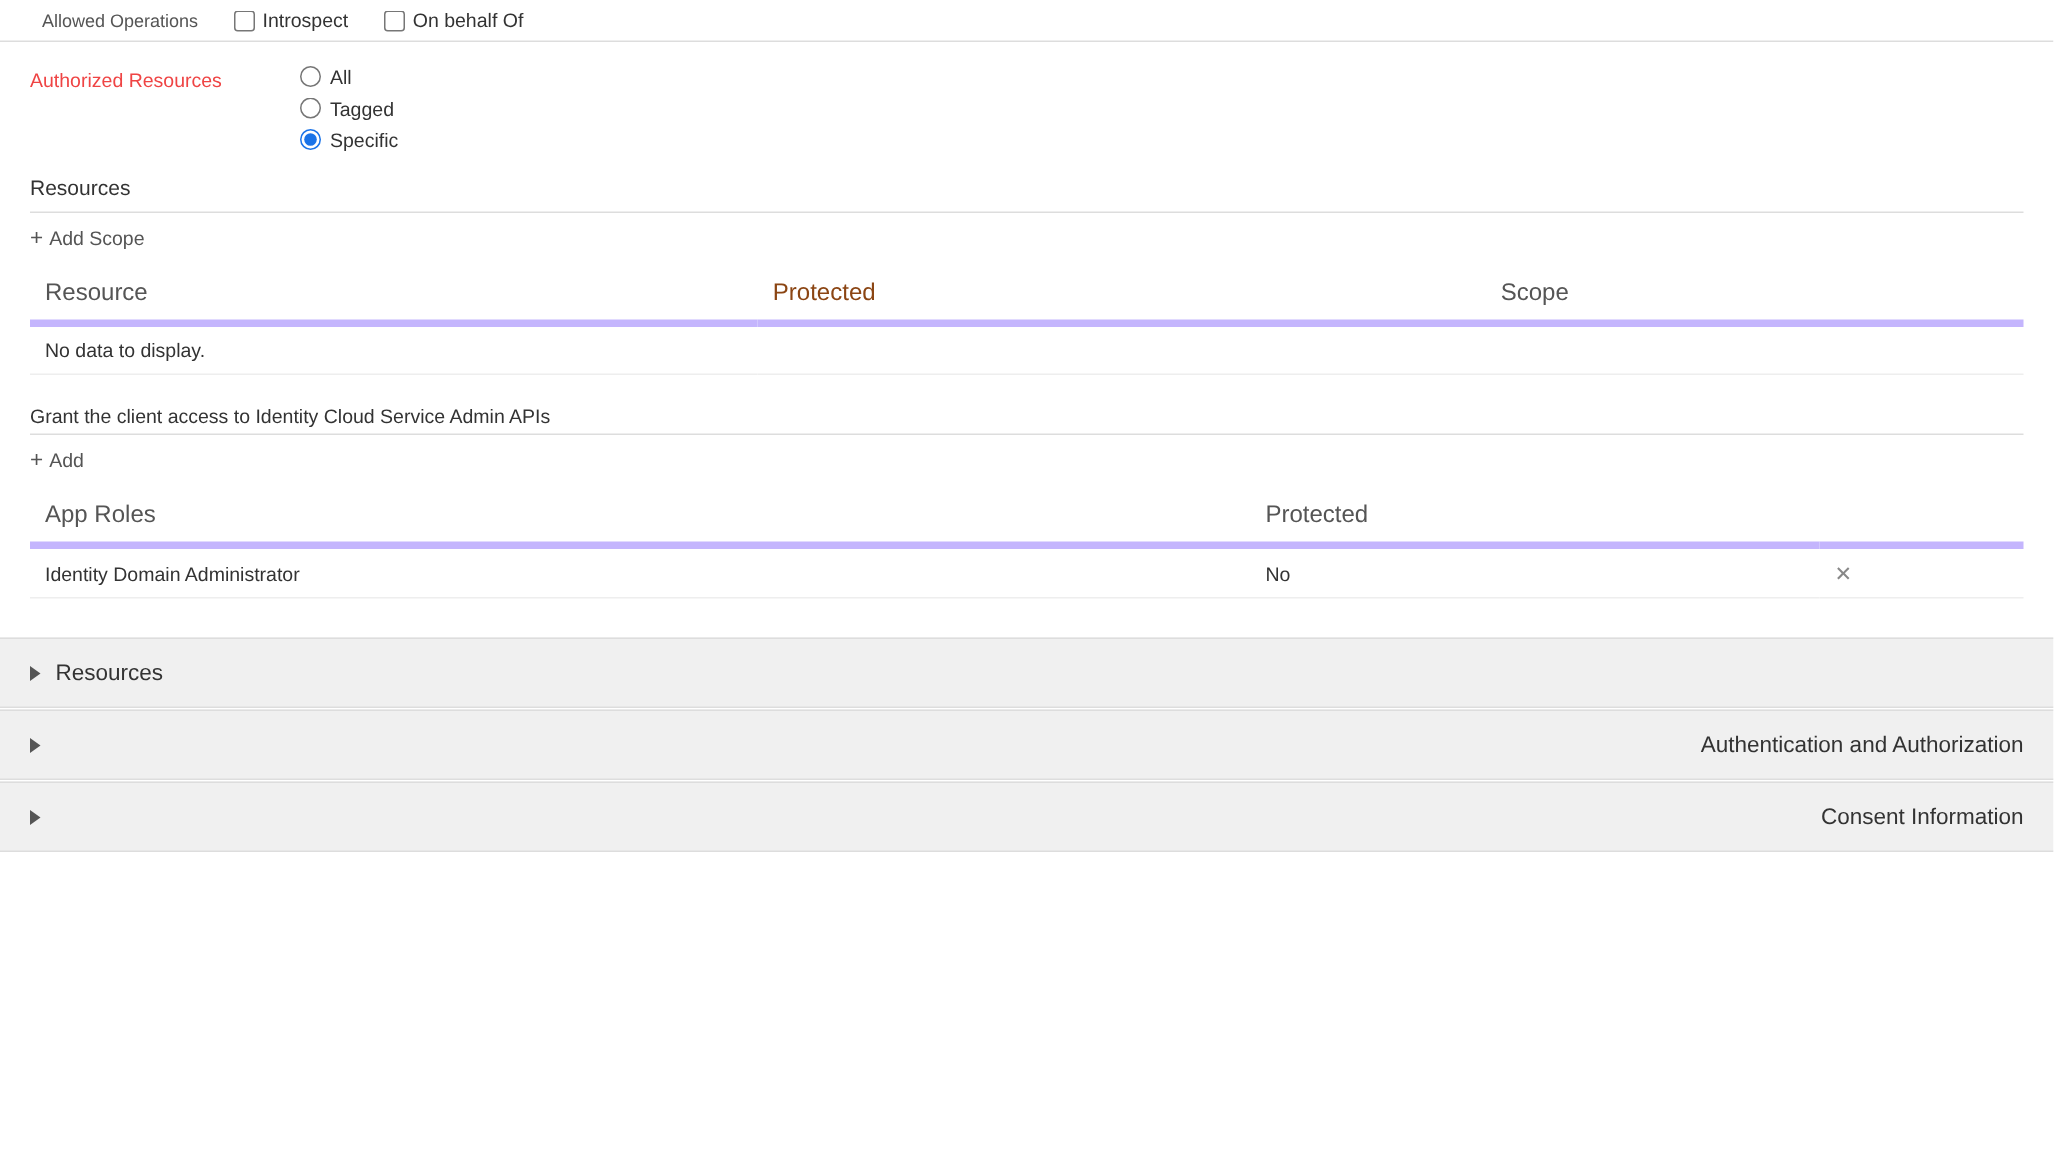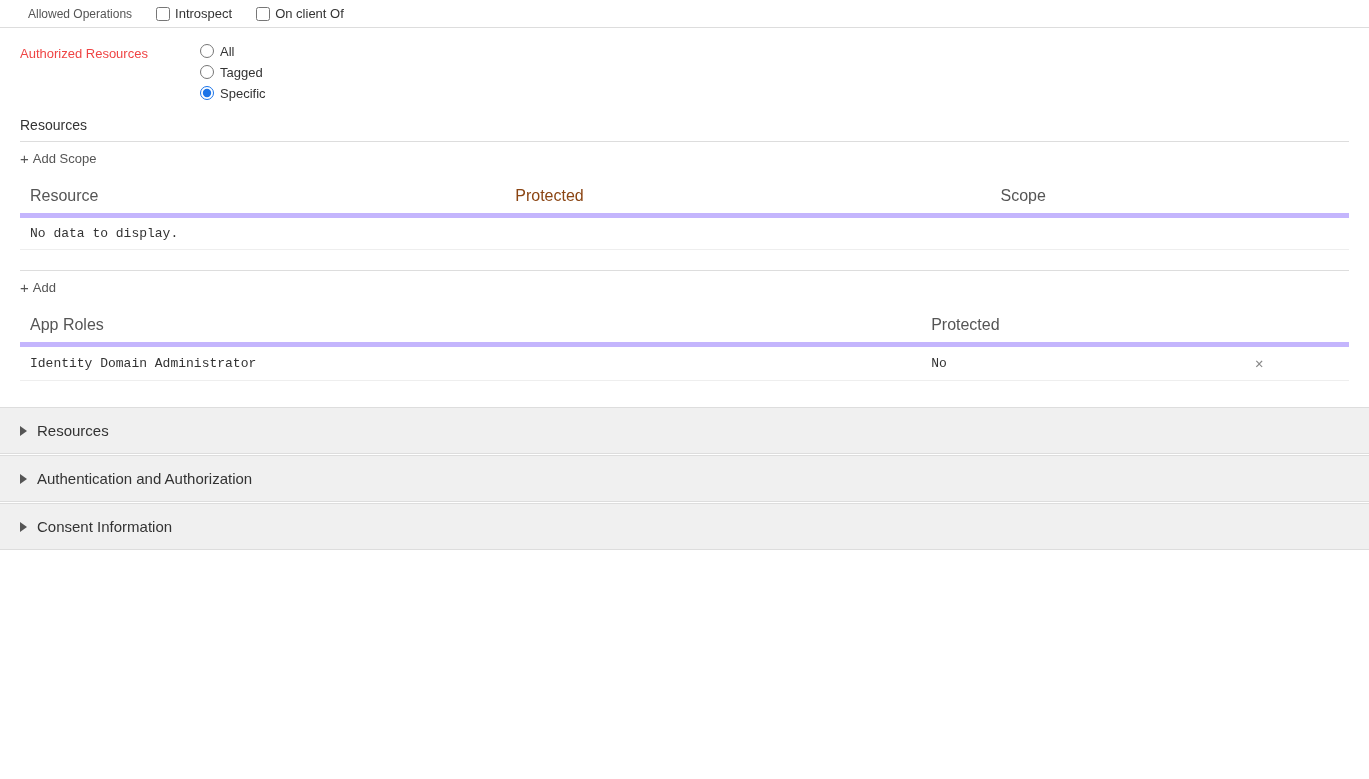--- a/index.html
+++ b/index.html
@@ -150,21 +150,20 @@
       font-weight: normal;
       color: #555;
       border-bottom: 5px solid #c4b5fd;
       background: #fff;
     }
     .data-table td {
       padding: 8px 10px;
       font-size: 13px;
       color: #333;
       border-bottom: 1px solid #eee;
-      font-family: Liberation Mono, monospace;
     }
     .no-data-row td {
       color: #333;
       font-size: 13px;
     }
 
     
     .grant-section {
       margin-top: 20px;
     }
@@ -191,20 +190,21 @@
       border-bottom: 1px solid #ddd;
       padding: 14px 20px;
       display: flex;
       align-items: center;
       gap: 10px;
       cursor: pointer;
       margin-bottom: 2px;
     }
     .collapsible-item:not(:first-child) {
       margin-top: -1px;
+      justify-content: space-between;
     }
     .chevron-right {
       display: inline-block;
       width: 0;
       height: 0;
       border-top: 5px solid transparent;
       border-bottom: 5px solid transparent;
       border-left: 7px solid #555;
     }
     .collapsible-label {
@@ -221,21 +221,21 @@
 <body>
 
 <div class="top-bar">
   <span class="top-bar-label">Allowed Operations</span>
   <div class="checkbox-group">
     <input type="checkbox" id="introspect" style="">
     <label for="introspect">Introspect</label>
   </div>
   <div class="checkbox-group">
     <input type="checkbox" id="onBehalfOf" style="">
-    <label for="onBehalfOf">On client Of</label>
+    <label for="onBehalfOf">On behalf Of</label>
   </div>
 </div>
 
 <div class="main-content">
 
 
   <div class="field-row">
     <span class="field-label">Authorized Resources</span>
     <div class="radio-group">
       <div class="radio-item">
@@ -272,20 +272,21 @@
       </thead>
       <tbody>
         <tr class="no-data-row">
           <td colspan="3">No data to display.</td>
         </tr>
       </tbody>
     </table>
   </div>
 
   <div class="grant-section">
+    <div class="grant-title">Grant the client access to Identity Cloud Service Admin APIs</div>
     <hr class="divider">
 
     <button class="add-btn">
       <span class="plus">+</span>
       <span>Add</span>
     </button>
 
     <table class="data-table">
       <thead>
         <tr>

